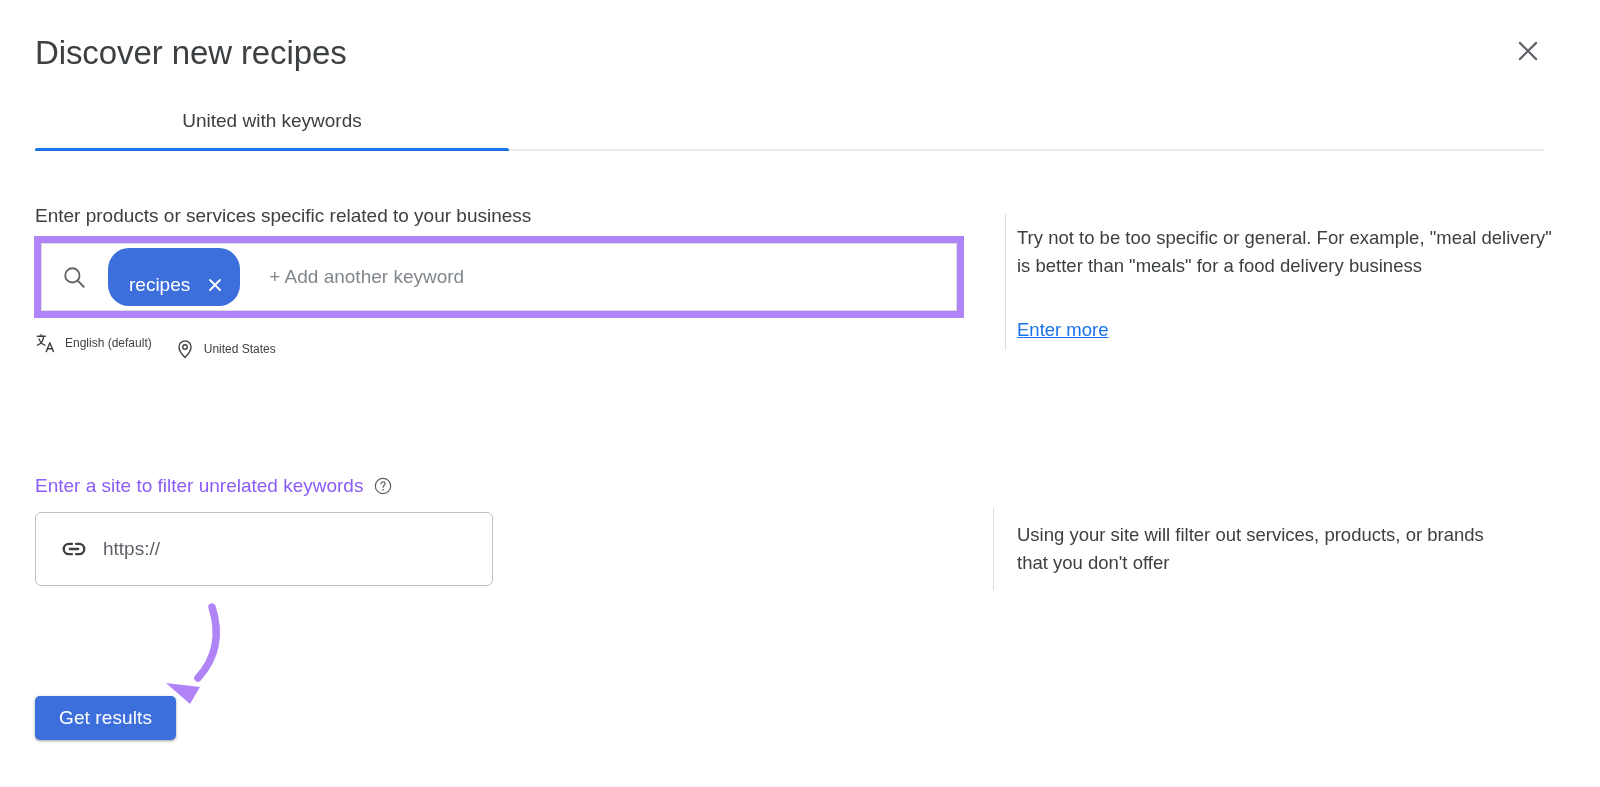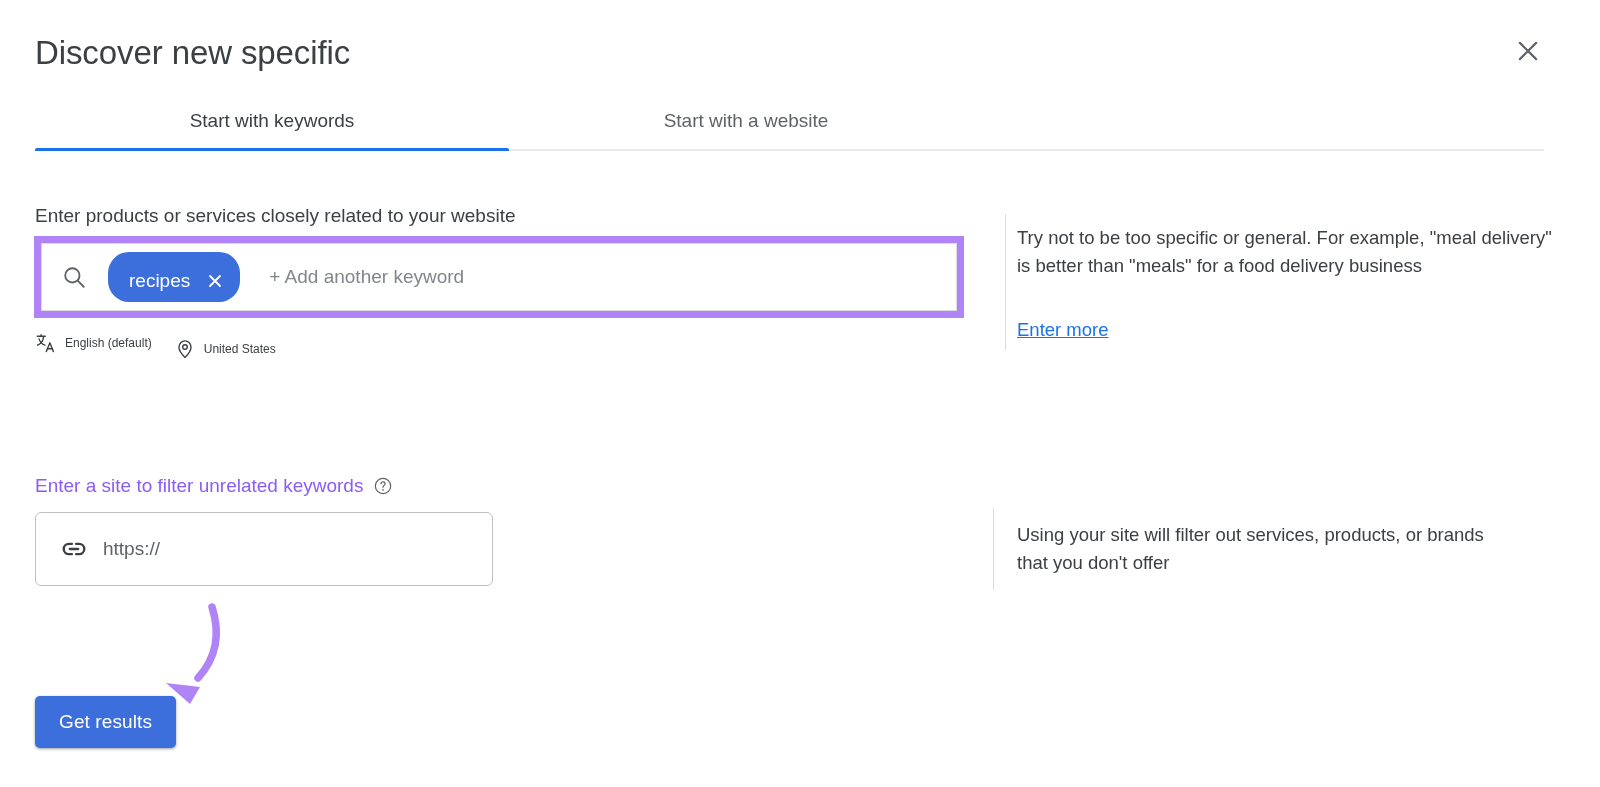--- a/index.html
+++ b/index.html
@@ -136,21 +136,21 @@
     justify-content: center;
   }
 
   .kw-chip {
     margin-left: 21px;
     height: 42px;
     background: #3c6fdb;
     border-radius: 21px;
     display: flex;
     align-items: center;
-    padding: 8px 14px 0 21px;
+    padding: 16px 14px 0 21px;
     flex: 0 0 auto;
   }
   .kw-chip-text {
     color: #ffffff;
     font-size: 19px;
     font-weight: 500;
     white-space: nowrap;
   }
   .kw-chip-remove {
     margin-left: 14px;
@@ -273,21 +273,21 @@
     font-size: 19px;
     color: #5f6368;
   }
 
   
   .get-results {
     position: absolute;
     left: 35px;
     top: 696px;
     width: 141px;
-    height: 52px;
+    height: 44px;
     background: #3c6fdb;
     border: none;
     border-radius: 5px;
     color: #ffffff;
     font-size: 19px;
     font-family: "Liberation Sans", sans-serif;
     cursor: pointer;
     padding: 6px;
     box-shadow: 0 1px 2px rgba(60,64,67,.30), 0 1px 3px 1px rgba(60,64,67,.15);
     letter-spacing: .1px;
@@ -299,42 +299,39 @@
     left: 150px;
     top: 590px;
     width: 110px;
     height: 130px;
     pointer-events: none;
   }
 </style>
 </head>
 <body>
 
-<div class="page-title">Discover new specific</div>
+<div class="page-title">Discover new recipes</div>
 
 <button class="close-btn">
   <span>
     <svg width="30" height="30" viewBox="0 0 24 24" fill="none">
       <path d="M5.5 5.5 L18.5 18.5 M18.5 5.5 L5.5 18.5" stroke="#5f6368" stroke-width="1.7" stroke-linecap="round"></path>
     </svg>
   </span>
 </button>
 
 <div class="tabs-bar">
   <div class="tabs-underline"></div>
   <div class="tab tab-0 active">
-    <span>Start with keywords</span>
-  </div>
-  <div class="tab tab-1 inactive">
-    <span>Start with a website</span>
+    <span>United with keywords</span>
   </div>
   <div class="tab-indicator"></div>
 </div>
 
-<div class="kw-label">Enter products or services closely related to your website</div>
+<div class="kw-label">Enter products or services specific related to your business</div>
 
 <div class="kw-highlight"></div>
 
 <div class="kw-field">
   <span class="kw-search-icon">
     <svg width="26" height="26" viewBox="0 0 24 24" fill="none">
       <circle cx="10.5" cy="10.5" r="6.6" stroke="#5f6368" stroke-width="1.7"></circle>
       <path d="M15.4 15.4 L21 21" stroke="#5f6368" stroke-width="1.7" stroke-linecap="round"></path>
     </svg>
   </span>

